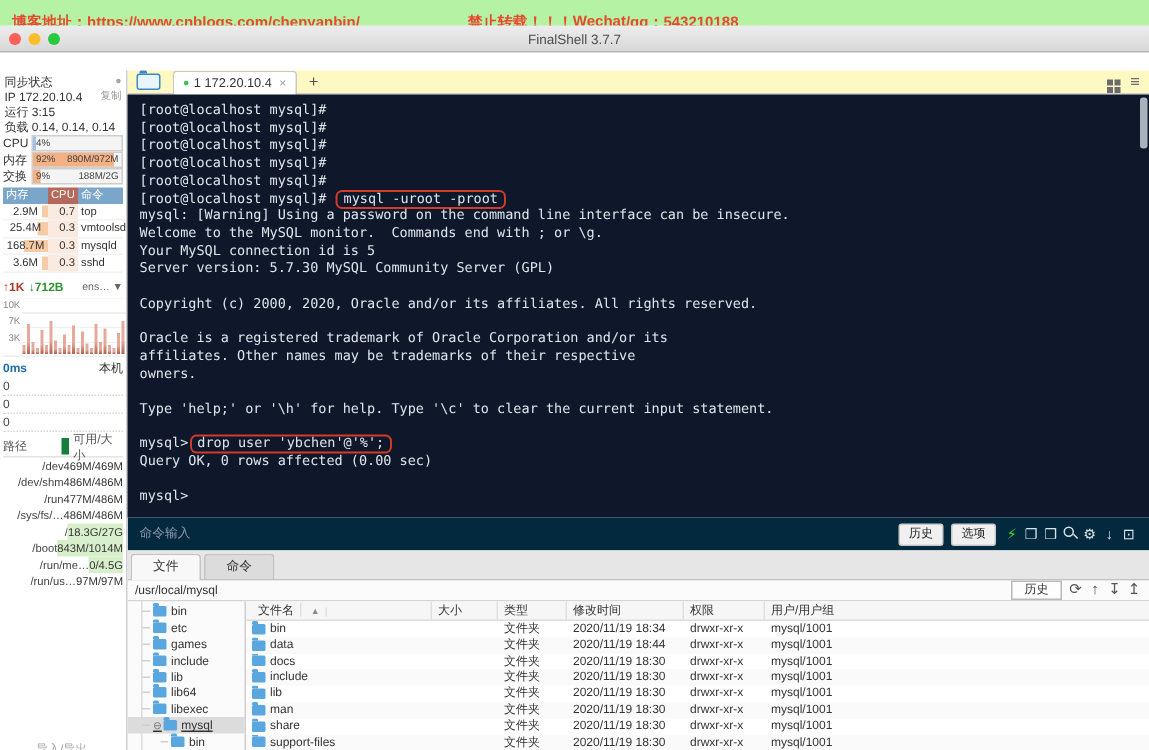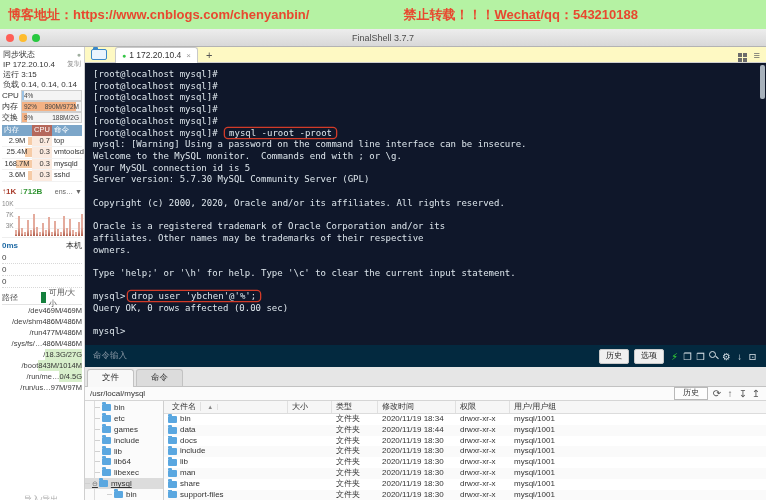--- a/index.html
+++ b/index.html
@@ -1,24 +1,24 @@
 <!DOCTYPE html>
 <html><head>
 <meta charset="utf-8">
 <style>
   html,body{margin:0;padding:0}
   body{width:766px;height:500px;position:relative;overflow:hidden;background:#fff;
        font-family:"Liberation Sans","DejaVu Sans",sans-serif;-webkit-font-smoothing:antialiased}
   
   .banner{position:absolute;top:0;left:0;right:0;height:29px;background:#b5f2a3;
-          color:#e8482f;font-weight:bold;font-size:13px;display:flex;align-items:center;padding-left:8px;box-sizing:border-box}
-  .banner .notice{margin-left:94px}
+          color:#e8482f;font-weight:bold;font-size:10px;display:flex;align-items:center;padding-left:8px;box-sizing:border-box}
+  .banner .notice{margin-left:72px}
   .banner .wechat{text-decoration:underline}
   
-  .titlebar{position:absolute;top:29px;left:0;right:0;height:18px;background:linear-gradient(#ededed,#d8d8d8);
+  .titlebar{position:absolute;top:17px;left:0;right:0;height:18px;background:linear-gradient(#ededed,#d8d8d8);
             border-bottom:1px solid #b3b3b3;display:flex;align-items:center;box-sizing:border-box}
   .lights{position:absolute;left:6px;top:5px;display:flex;gap:5px}
   .light{width:8px;height:8px;border-radius:50%}
   .light.red{background:#ff5f57}.light.yellow{background:#febc2e}.light.green{background:#28c840}
   .wtitle{flex:1;text-align:center;font-size:9px;color:#4d4d4d}
   
   .main{position:absolute;top:47px;left:0;right:0;bottom:0;display:flex}
   
   .sidebar{width:85px;flex-shrink:0;border-right:1px solid #cfcfcf;background:#fff;font-size:8px;color:#333;
            position:relative;overflow:hidden;box-sizing:border-box;padding:2px 2px 0 2px}
@@ -397,21 +397,21 @@
             <div class="trow" style="padding-left: 10px;">
               <span class="conn"></span>
               <span class="fold"></span>
               <span>lib64</span>
             </div>
             <div class="trow" style="padding-left: 10px;">
               <span class="conn"></span>
               <span class="fold"></span>
               <span>libexec</span>
             </div>
-            <div class="trow selected" style="padding-left: 0; text-decoration: underline;">
+            <div class="trow selected" style="padding-left: 10px; text-decoration: underline;">
               <span class="conn"></span>
               <span class="exp">⊖</span>
               <span class="fold"></span>
               <span>mysql</span>
             </div>
             <div class="trow" style="padding-left: 22px;">
               <span class="conn"></span>
               <span class="fold"></span>
               <span>bin</span>
             </div>

